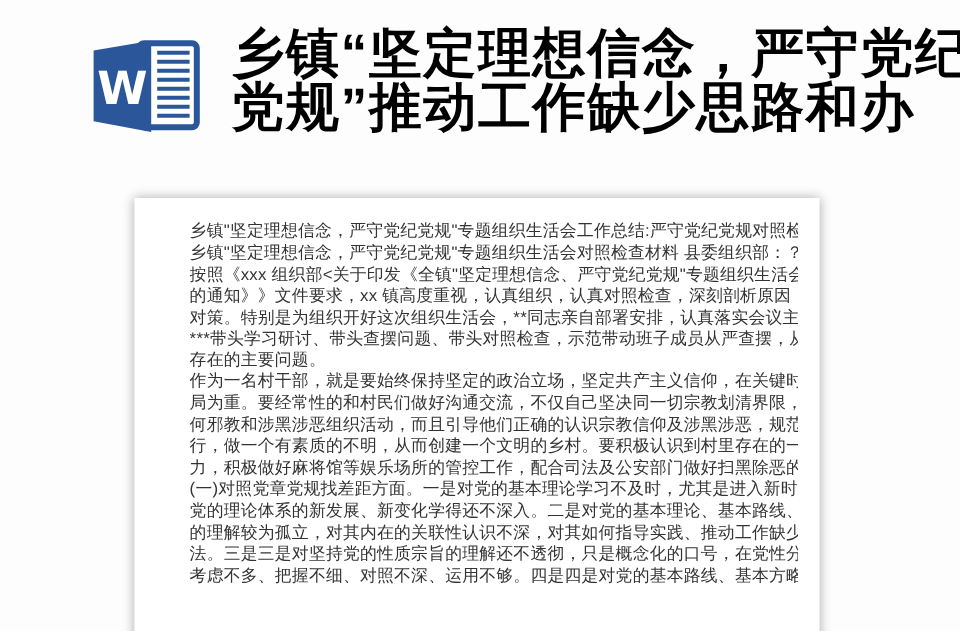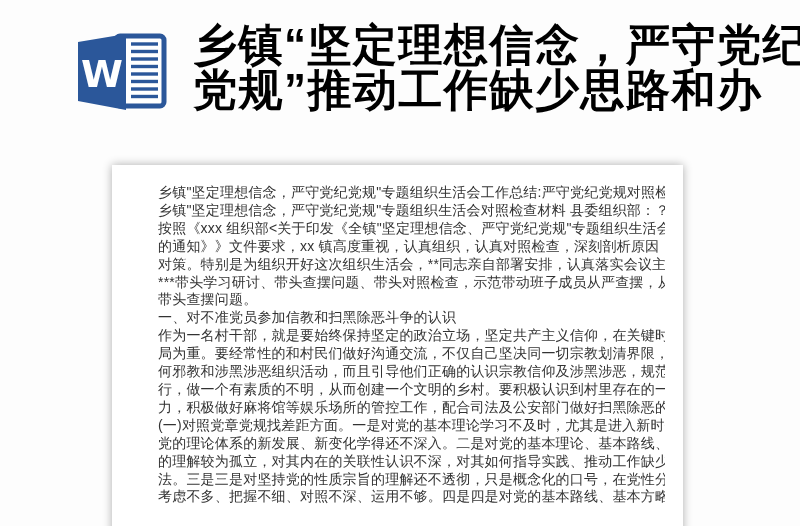--- a/index.html
+++ b/index.html
@@ -91,22 +91,21 @@
   </div>
 
   <div class="doc-card">
     <div class="doc-text">
         <div class="doc-line">乡镇"坚定理想信念，严守党纪党规"专题组织生活会工作总结:严守党纪党规对照检查材料</div>
         <div class="doc-line">乡镇"坚定理想信念，严守党纪党规"专题组织生活会对照检查材料 县委组织部：？</div>
         <div class="doc-line">按照《xxx 组织部&lt;关于印发《全镇"坚定理想信念、严守党纪党规"专题组织生活会工作方案》</div>
         <div class="doc-line">的通知》》文件要求，xx 镇高度重视，认真组织，认真对照检查，深刻剖析原因，提出问题</div>
         <div class="doc-line">对策。特别是为组织开好这次组织生活会，**同志亲自部署安排，认真落实会议主题和要求。</div>
         <div class="doc-line">***带头学习研讨、带头查摆问题、带头对照检查，示范带动班子成员从严查摆，从实剖析，</div>
-        <div class="doc-line">带头查摆问题。</div>
-        <div class="doc-line">一、对不准党员参加信教和扫黑除恶斗争的认识</div>
+        <div class="doc-line">存在的主要问题。</div>
         <div class="doc-line">作为一名村干部，就是要始终保持坚定的政治立场，坚定共产主义信仰，在关键时刻要以大</div>
         <div class="doc-line">局为重。要经常性的和村民们做好沟通交流，不仅自己坚决同一切宗教划清界限，不参与任</div>
         <div class="doc-line">何邪教和涉黑涉恶组织活动，而且引导他们正确的认识宗教信仰及涉黑涉恶，规范他们的言</div>
         <div class="doc-line">行，做一个有素质的不明，从而创建一个文明的乡村。要积极认识到村里存在的一些黑恶势</div>
         <div class="doc-line">力，积极做好麻将馆等娱乐场所的管控工作，配合司法及公安部门做好扫黑除恶的相关工作。</div>
         <div class="doc-line">(一)对照党章党规找差距方面。一是对党的基本理论学习不及时，尤其是进入新时代以来对</div>
         <div class="doc-line">党的理论体系的新发展、新变化学得还不深入。二是对党的基本理论、基本路线、基本方略</div>
         <div class="doc-line">的理解较为孤立，对其内在的关联性认识不深，对其如何指导实践、推动工作缺少思路和办</div>
         <div class="doc-line">法。三是三是对坚持党的性质宗旨的理解还不透彻，只是概念化的口号，在党性分析活动中</div>
         <div class="doc-line">考虑不多、把握不细、对照不深、运用不够。四是四是对党的基本路线、基本方略及重大部</div>

